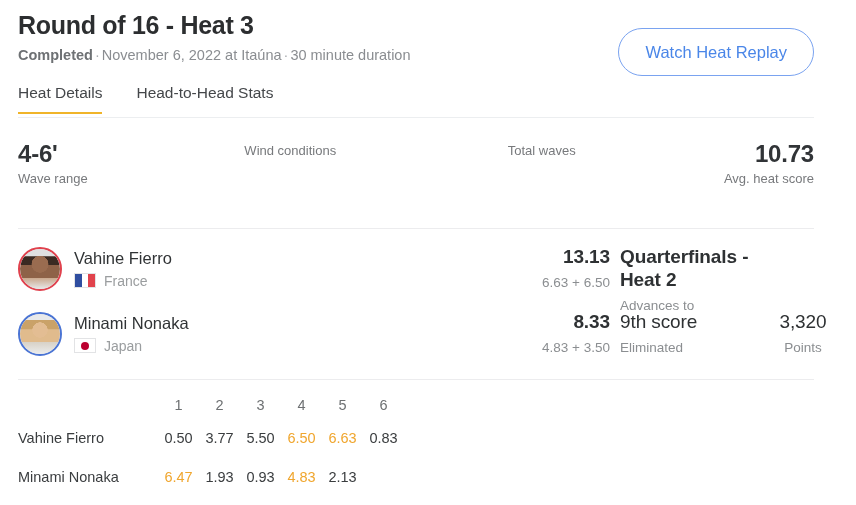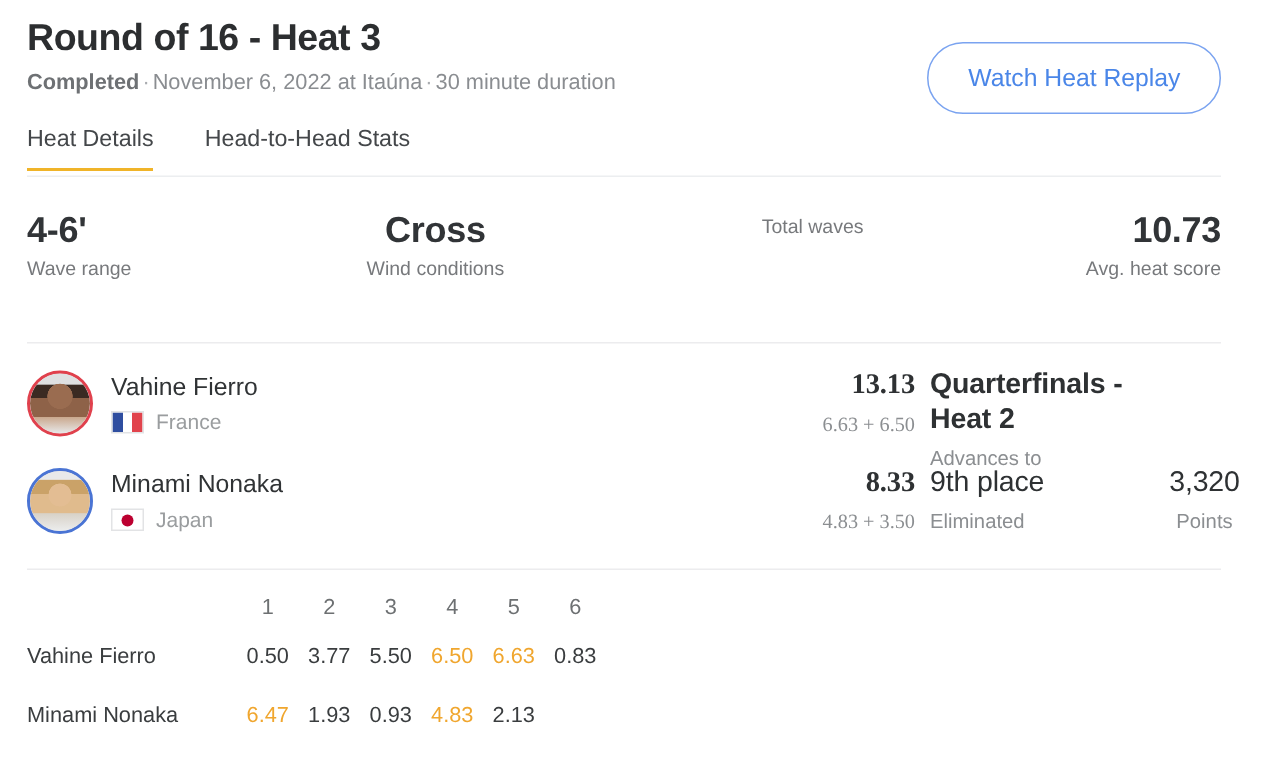--- a/index.html
+++ b/index.html
@@ -171,21 +171,21 @@
 
   .ath-text { margin-left: 12px; }
   .ath-name {
     font-size: 16.5px;
     color: #303335;
     line-height: 20px;
   }
   .ath-country {
     margin-top: 5px;
     display: flex;
-    align-items: flex-end;
+    align-items: flex-start;
     gap: 8px;
   }
   .flag {
     width: 22px; height: 15px;
     border: 1px solid #e2e3e5;
     box-sizing: border-box;
     display: block;
     flex: none;
     position: relative;
     overflow: hidden;
@@ -209,21 +209,20 @@
     color: #9a9d9f;
   }
 
   
   .ath-score {
     position: absolute;
     top: 9px;
     left: 476px;
     width: 116px;
     text-align: right;
-    font-family: Liberation Serif, serif;
   }
   .ath-result {
     position: absolute;
     top: 9px;
     left: 602px;
     width: 160px;
     text-align: left;
   }
   .ath-points {
     position: absolute;
@@ -306,21 +305,20 @@
       <span>Head-to-Head Stats</span>
     </div>
   </div>
 
   <div class="stats">
     <div class="stat a">
       <div class="val">4-6'</div>
       <div class="lbl">Wave range</div>
     </div>
     <div class="stat b">
-      <div class="val">Cross</div>
       <div class="lbl">Wind conditions</div>
     </div>
     <div class="stat c">
       <div class="lbl">Total waves</div>
     </div>
     <div class="stat d">
       <div class="val">10.73</div>
       <div class="lbl">Avg. heat score</div>
     </div>
   </div>
@@ -371,21 +369,21 @@
             <span class="flag jp"></span>
             <span class="country-name">Japan</span>
           </div>
         </div>
       </div>
       <div class="ath-score">
         <div class="big">8.33</div>
         <div class="sub">4.83 + 3.50</div>
       </div>
       <div class="ath-result">
-        <div class="big reg">9th place</div>
+        <div class="big reg">9th score</div>
         <div class="sub">Eliminated</div>
       </div>
       <div class="ath-points">
         <div class="big reg">3,320</div>
         <div class="sub">Points</div>
       </div>
     </div>
 
   </div>
 

